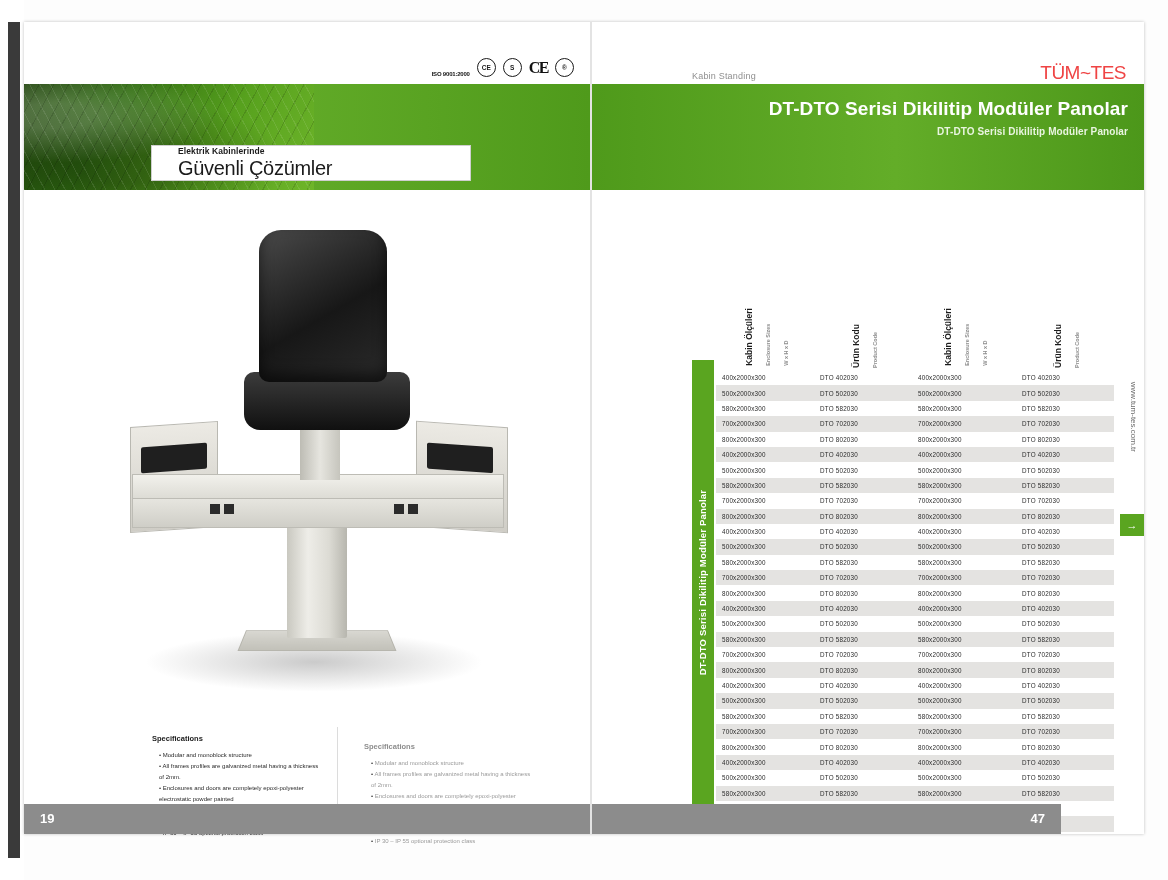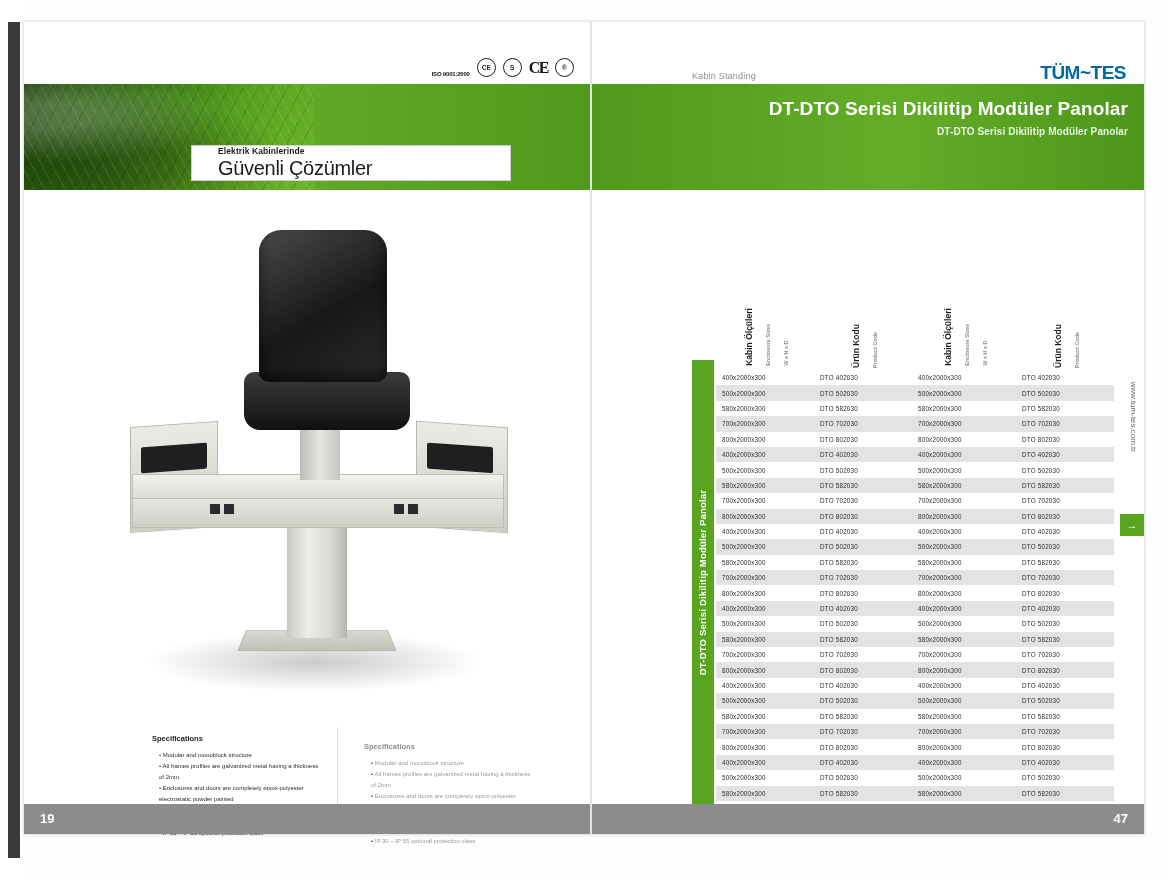--- a/index.html
+++ b/index.html
@@ -67,21 +67,20 @@
     content:""; position:absolute; inset:0;
     background:
       repeating-linear-gradient(62deg, rgba(255,255,255,0.10) 0 1px, rgba(255,255,255,0) 1px 9px),
       repeating-linear-gradient(118deg, rgba(0,0,0,0.14) 0 1px, rgba(0,0,0,0) 1px 13px);
   }
   .badge-box {
     position:absolute; left:127px; top:123px; width:320px; height:36px;
     background:#ffffff; border:1px solid #cfcfcf;
     display:flex; flex-direction:column; justify-content:center;
     padding-left:26px;
-    margin-left:40px;
   }
   .badge-small { font-size:8.5px; font-weight:bold; color:#1b1b1b; letter-spacing:.1px; line-height:1; }
   .badge-big { font-size:20px; font-weight:normal; color:#1b1b1b; letter-spacing:-.3px; line-height:1.1; margin-top:1px;}
 
   
   .photo {
     position:absolute; left:40px; top:180px; width:490px; height:490px;
     background:#ffffff;
   }
   .shadow-ell {
@@ -155,21 +154,21 @@
     position:absolute; left:16px; top:7px; color:#ffffff; font-size:13px; font-weight:bold;
   }
 
   
   .rp { position:absolute; left:568px; top:0; width:552px; height:812px; }
   .rp-kicker {
     position:absolute; left:100px; top:48px; font-size:9px; color:#8f8f8f; line-height:1.35;
     letter-spacing:.2px;
   }
   .logo { position:absolute; right:18px; top:40px; text-align:right; }
-  .logo-main { font-size:19px; font-weight:bold; color:#0369a1; letter-spacing:-.5px; }
+  .logo-main { font-size:19px; font-weight:normal; color:#ef4444; letter-spacing:-.5px; }
   .logo-sub { font-size:6.5px; font-weight:bold; color:#1b1b1b; margin-top:2px; }
   .rp-green {
     position:absolute; left:0; top:62px; width:552px; height:106px;
     background:linear-gradient(90deg,#4f9a1b 0%, #63ad28 55%, #4c971a 100%);
   }
   .rp-title {
     position:absolute; right:16px; top:76px; text-align:right;
     color:#ffffff; font-size:19px; font-weight:bold; letter-spacing:.1px;
   }
   .rp-subtitle {
@@ -205,21 +204,21 @@
     font-size:6.3px; color:#2b2b2b; height:15.4px; padding:0 6px;
     letter-spacing:.2px; white-space:nowrap;
   }
   table.specs tr.alt td { background:#e4e3e1; }
   table.specs tr td:nth-child(1){ width:98px; }
   table.specs tr td:nth-child(2){ width:98px; }
   table.specs tr td:nth-child(3){ width:104px; }
   table.specs tr td:nth-child(4){ width:98px; }
 
   .rp-footer {
-    position:absolute; left:0; bottom:0; width:552px; height:30px;
+    position:absolute; left:0; bottom:0; width:469px; height:30px;
     background:#8c8c8c;
   }
   .rp-footer .pg {
     position:absolute; right:16px; top:7px; color:#ffffff; font-size:13px; font-weight:bold;
   }
 </style>
 </head>
 <body>
 
 <div class="page">

